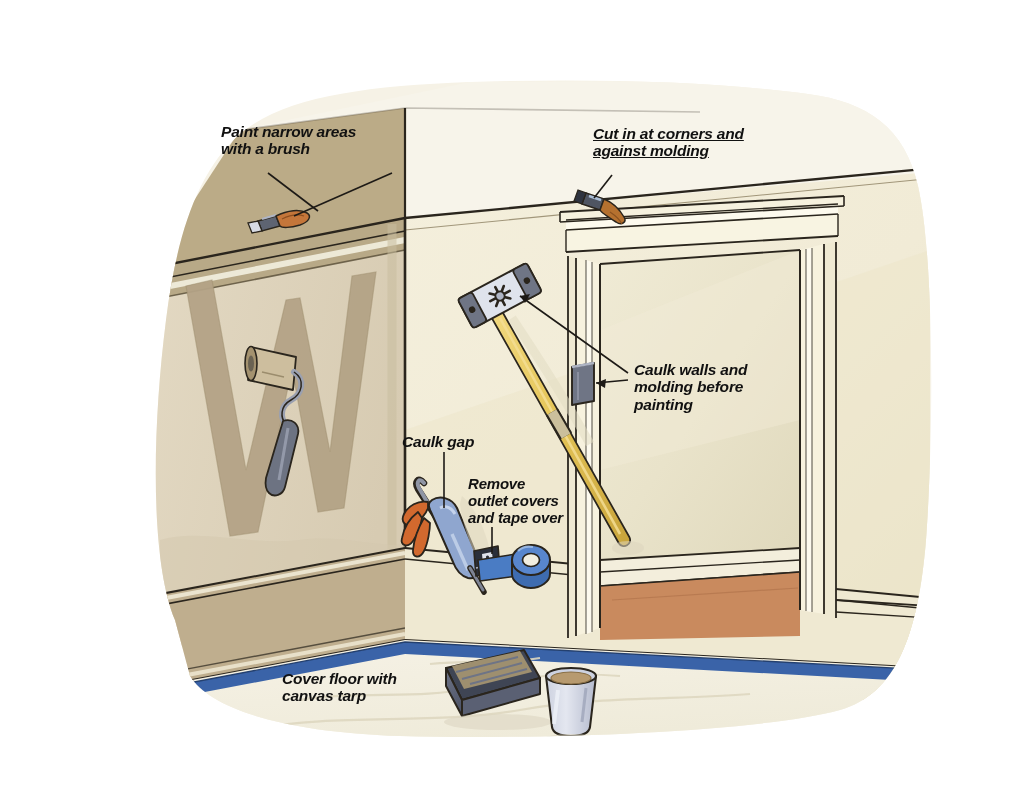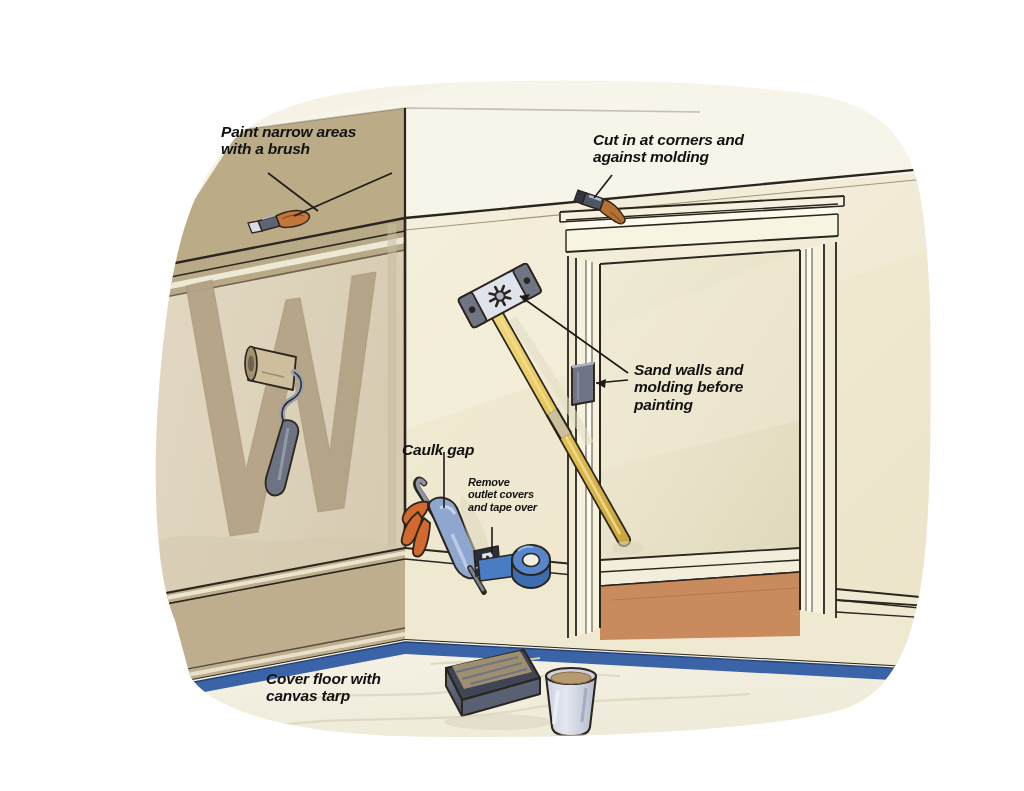--- a/index.html
+++ b/index.html
@@ -33,21 +33,21 @@
     font-family: "Liberation Sans", sans-serif;
     font-weight: bold;
     font-style: italic;
     font-size: 15.5px;
     line-height: 1.12;
     color: #111111;
     letter-spacing: -0.2px;
     white-space: pre-line;
     user-select: none;
   }
-  .callout.sm { font-size: 11px; }
+  .callout.sm { font-size: 15px; }
 </style>
 </head>
 <body>
 
 <div id="scene-root">
 
   <svg id="scene-svg" viewBox="0 0 1024 791">
     <defs>
       <clipPath id="blobClip">
         <path d="M175,620
@@ -351,30 +351,30 @@
     <g fill="#1d1a16">
       <path d="M520,296 L530,294 L525,303 Z"></path>
       <path d="M596,383 L606,379 L605,388 Z"></path>
     </g>
   </svg>
 
   <div class="callout" style="left:221px; top:123px;">Paint narrow areas
 with a brush</div>
 
 
-  <div class="callout" style="left:593px; top:131px;">Cut in at corners and
+  <div class="callout" style="left:593px; top:125px;text-decoration:underline;">Cut in at corners and
 against molding</div>
 
-  <div class="callout" style="left:634px; top:361px;">Sand walls and
+  <div class="callout" style="left:634px; top:361px;">Caulk walls and
 molding before
 painting</div>
 
 
-  <div class="callout" style="left:402px; top:433px;margin-top:8px;">Caulk gap</div>
+  <div class="callout" style="left:402px; top:433px;">Caulk gap</div>
 
   <div class="callout sm" style="left:468px; top:476px;">Remove
 outlet covers
 and tape over</div>
 
-  <div class="callout" style="left:266px; top:670px;">Cover floor with
+  <div class="callout" style="left:282px; top:670px;">Cover floor with
 canvas tarp</div>
 
 </div>
 
 </body></html>

